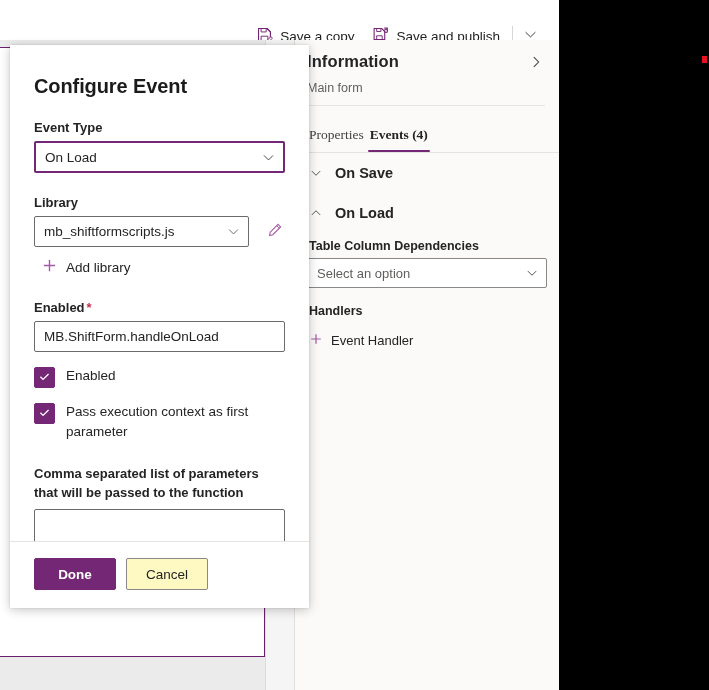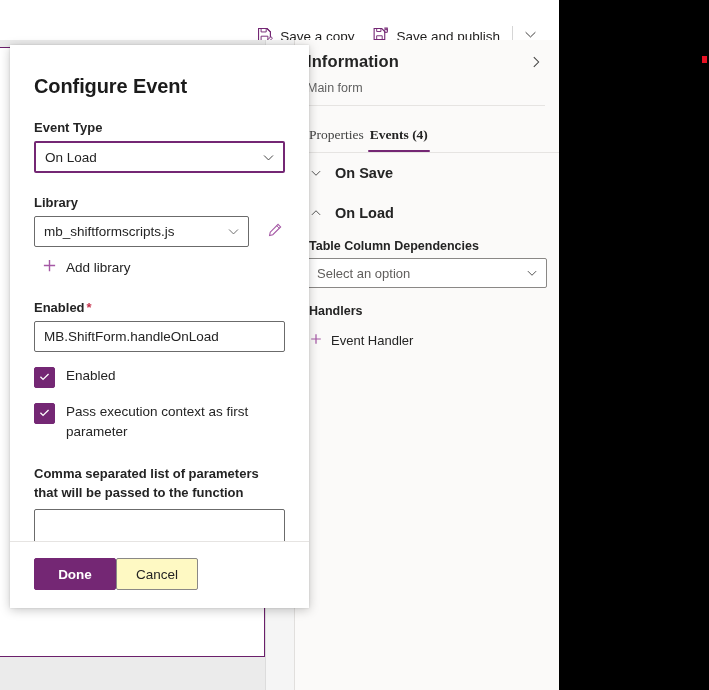--- a/index.html
+++ b/index.html
@@ -469,21 +469,21 @@
     font-size: 13.5px;
     color: #242424;
     padding: 6px 8px;
     outline: none;
   }
   .dialog-footer {
     flex: 0 0 auto;
     border-top: 1px solid #e6e4e2;
     padding: 16px 24px 18px 24px;
     display: flex;
-    gap: 0;
+    gap: 10px;
     box-sizing: border-box;
   }
   .btn-primary {
     min-width: 82px;
     height: 32px;
     background: #742774;
     border: 1px solid #742774;
     border-radius: 2px;
     color: #ffffff;
     font-family: "Liberation Sans", sans-serif;

